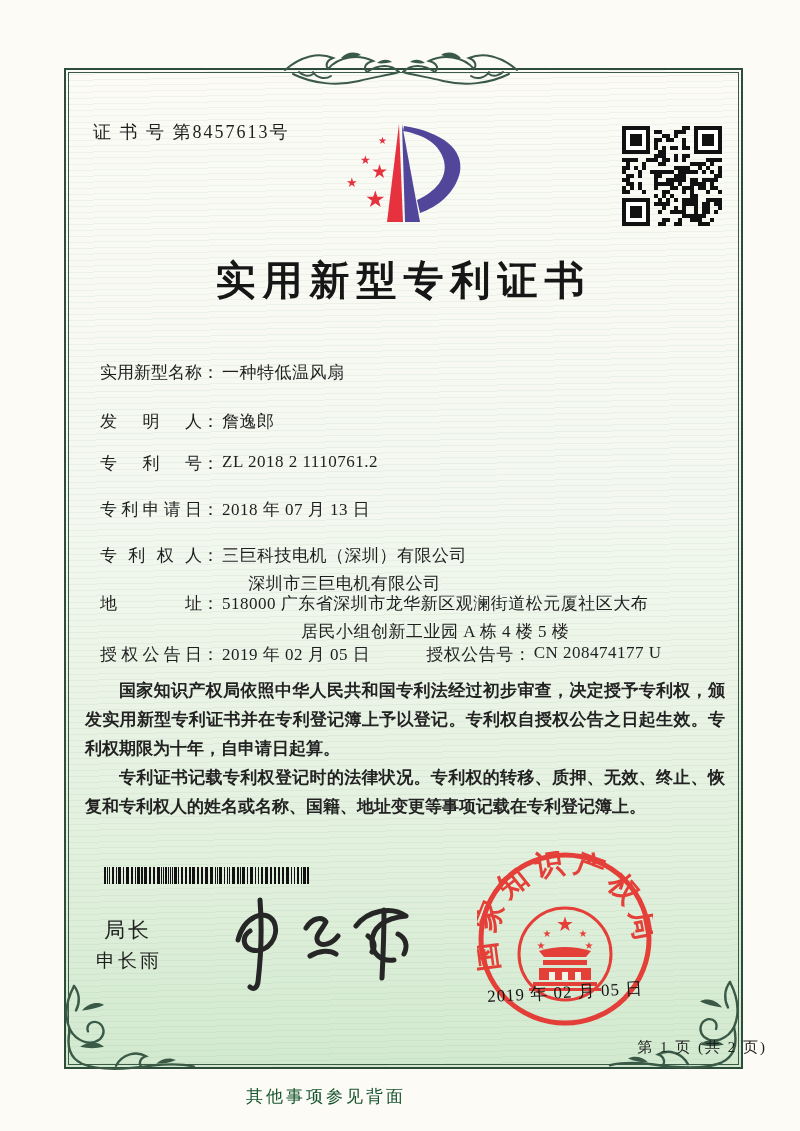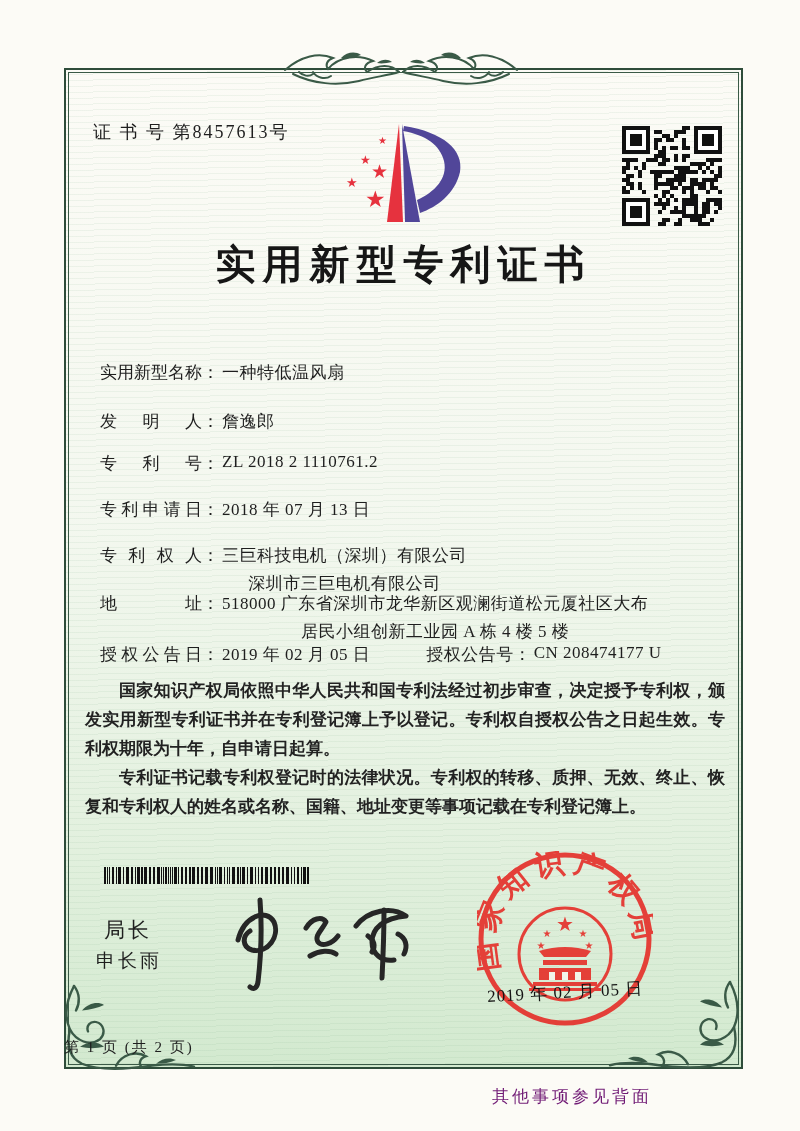--- a/index.html
+++ b/index.html
@@ -29,21 +29,21 @@
 
   .cert-no{position:absolute;left:93px;top:120px;font-size:18px;letter-spacing:2px;}
 
   .logo{position:absolute;left:338px;top:112px;width:165px;height:122px;}
   .logo svg{position:absolute;inset:0;}
   .logo .star{position:absolute;color:#e6323e;line-height:1;font-family:"DejaVu Sans",sans-serif;}
 
   .qr{position:absolute;left:622px;top:126px;width:100px;height:100px;}
 
   .title{
-    position:absolute;left:64px;top:237px;width:679px;text-align:center;
+    position:absolute;left:64px;top:253px;width:679px;text-align:center;
     font-size:40px;font-weight:bold;letter-spacing:7px;color:#161616;
   }
 
   .fields{position:absolute;left:100px;top:353px;width:628px;font-size:17px;}
   .frow{position:absolute;left:0;white-space:nowrap;}
   .flabel{display:inline-block;width:102px;text-align:justify;text-align-last:justify;vertical-align:top;}
   .fcolon{display:inline-block;width:20px;vertical-align:top;}
   .fvalue{display:inline-block;vertical-align:top;letter-spacing:0.5px;}
   .fvalue .l2{display:block;margin-top:5px;text-align:center;}
   .grant2{margin-left:56px;}
@@ -56,22 +56,22 @@
   .signer-title{position:absolute;left:104px;top:916px;font-size:21px;letter-spacing:3px;}
   .signer-name{position:absolute;left:96px;top:948px;font-size:19px;letter-spacing:3px;}
   .signature{position:absolute;left:210px;top:884px;width:210px;height:108px;}
 
   .seal{position:absolute;left:477px;top:851px;width:176px;height:176px;opacity:0.93;}
   .seal-date{
     position:absolute;left:487px;top:981px;font-size:17px;color:#141414;
     transform:rotate(-3deg);letter-spacing:1px;white-space:nowrap;
   }
 
-  .page-info{position:absolute;left:64px;top:1038px;width:703px;text-align:left;font-size:15px;letter-spacing:2px;}
-  .back-note{position:absolute;left:0;top:1085px;width:652px;text-align:right;font-size:17px;letter-spacing:3px;color:#701a75;}
+  .page-info{position:absolute;left:64px;top:1038px;width:703px;text-align:right;font-size:15px;letter-spacing:2px;}
+  .back-note{position:absolute;left:0;top:1085px;width:652px;text-align:center;font-size:17px;letter-spacing:3px;color:#14532d;}
 </style>
 </head>
 <body>
 
 <div class="page">
 
   <div class="frame-bg"></div>
   <div class="frame">
     <div class="frame-inner"></div>
   </div>

